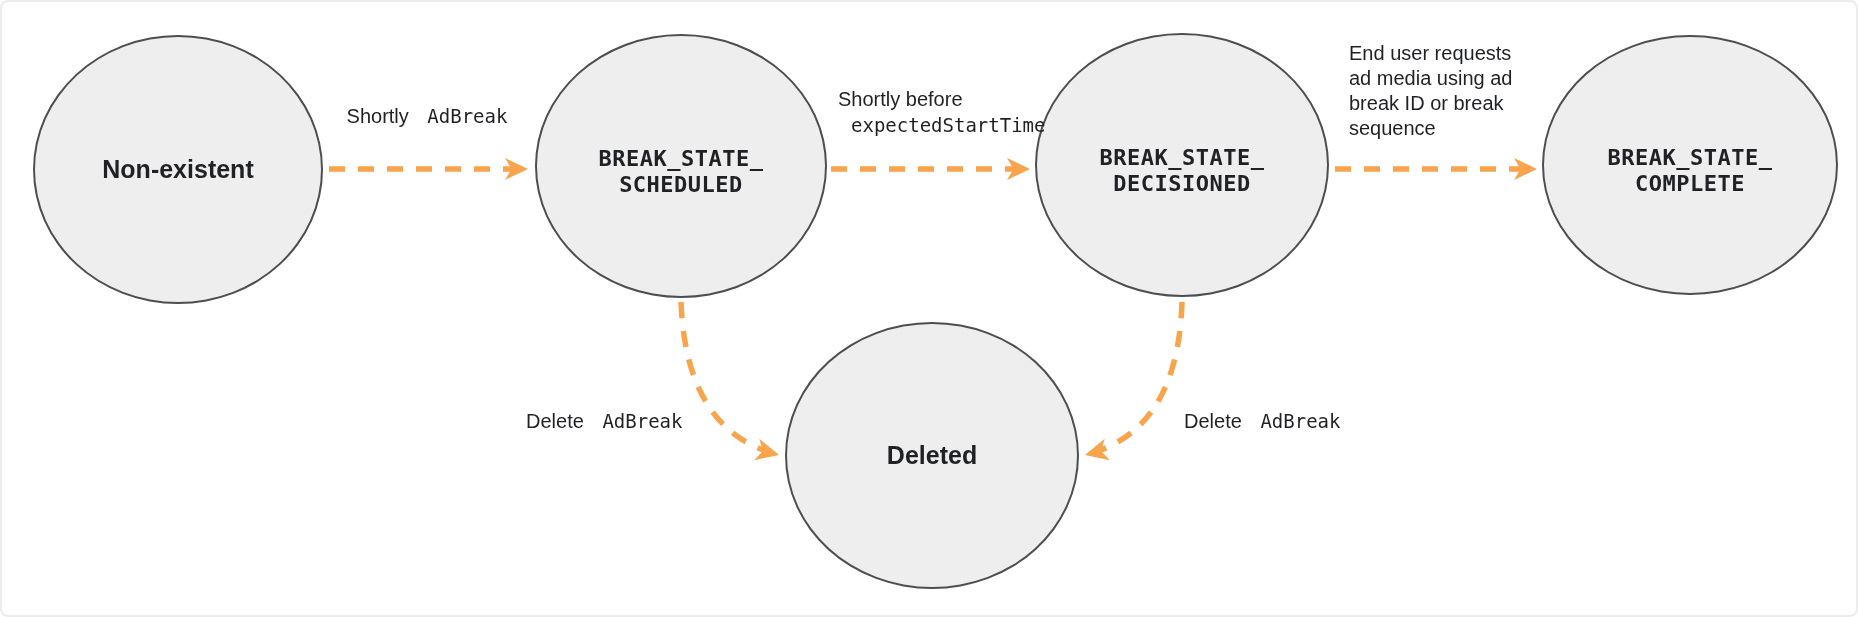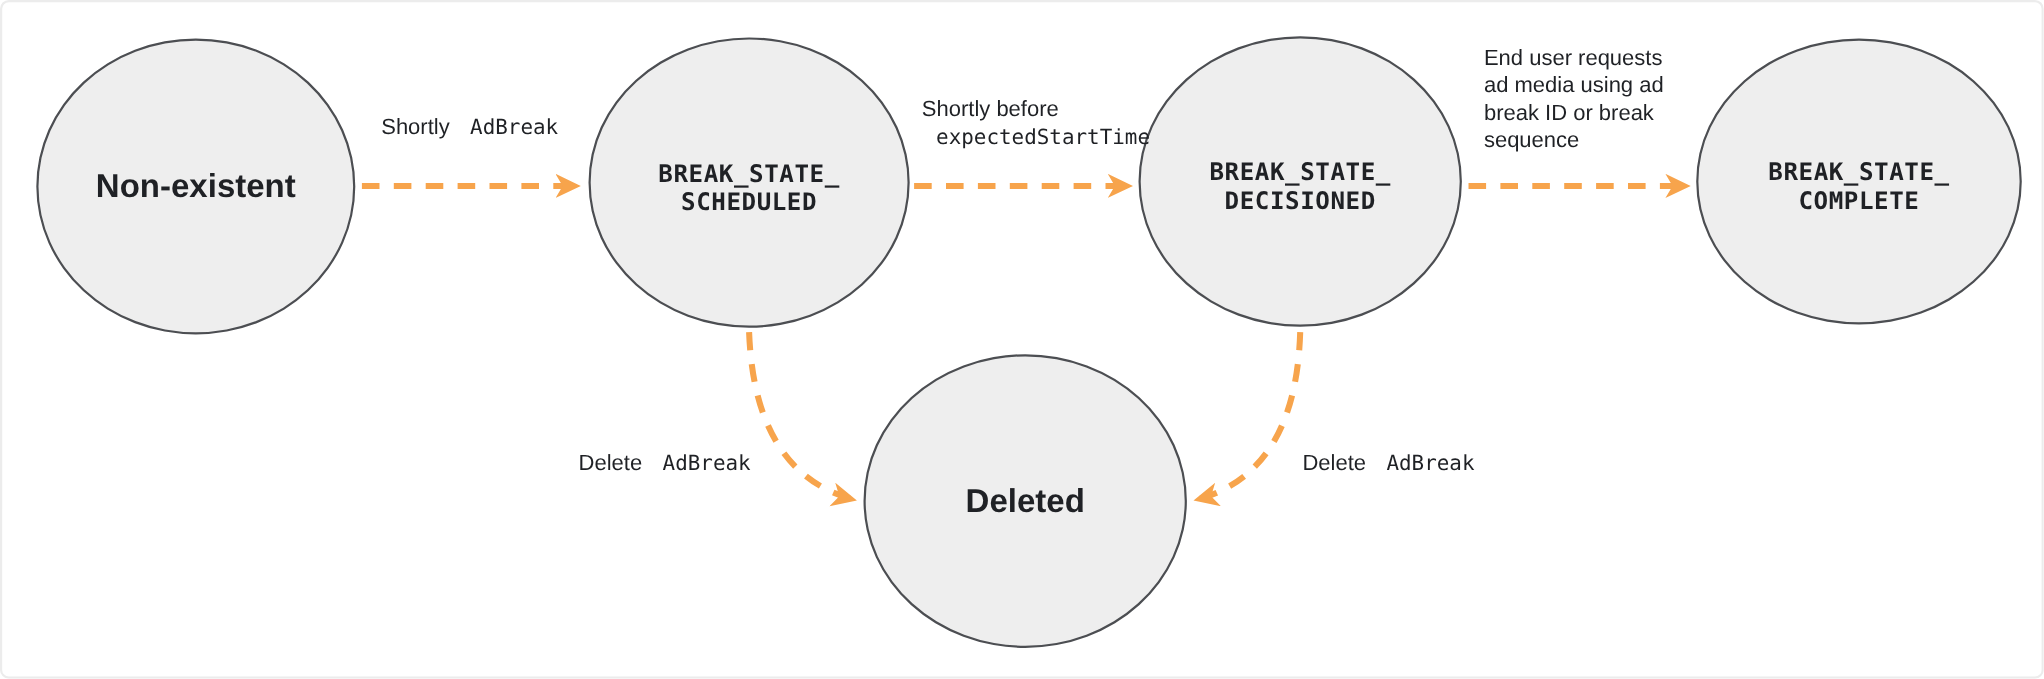--- a/index.html
+++ b/index.html
@@ -23,21 +23,21 @@
     display:flex;align-items:center;justify-content:center;
     text-align:center;
     color:#1f2125;
     box-sizing:border-box;
   }
   .n1{left:31px;top:33px;width:290px;height:269px;}
   .n2{left:533px;top:32px;width:292px;height:264px;}
   .n3{left:1033px;top:31px;width:294px;height:264px;}
   .n4{left:1540px;top:33px;width:296px;height:260px;}
   .n5{left:783px;top:320px;width:294px;height:267px;}
-  .plain-label{font-family:"Liberation Sans",sans-serif;font-weight:700;font-size:30px;}
+  .plain-label{font-family:"Liberation Sans",sans-serif;font-weight:700;font-size:25px;}
   .code-label{
     font-family:"DejaVu Sans Mono",monospace;font-weight:700;
     font-size:22px;line-height:26px;white-space:pre-line;letter-spacing:.5px;margin-top:12px;
   }
   .edge-label{
     position:absolute;color:#1f2125;
     font-size:20px;line-height:26px;font-weight:400;
   }
   .edge-label .mono{font-family:"DejaVu Sans Mono",monospace;font-size:19px;margin-left:13px;}
   .edge-label .block{display:block;}

